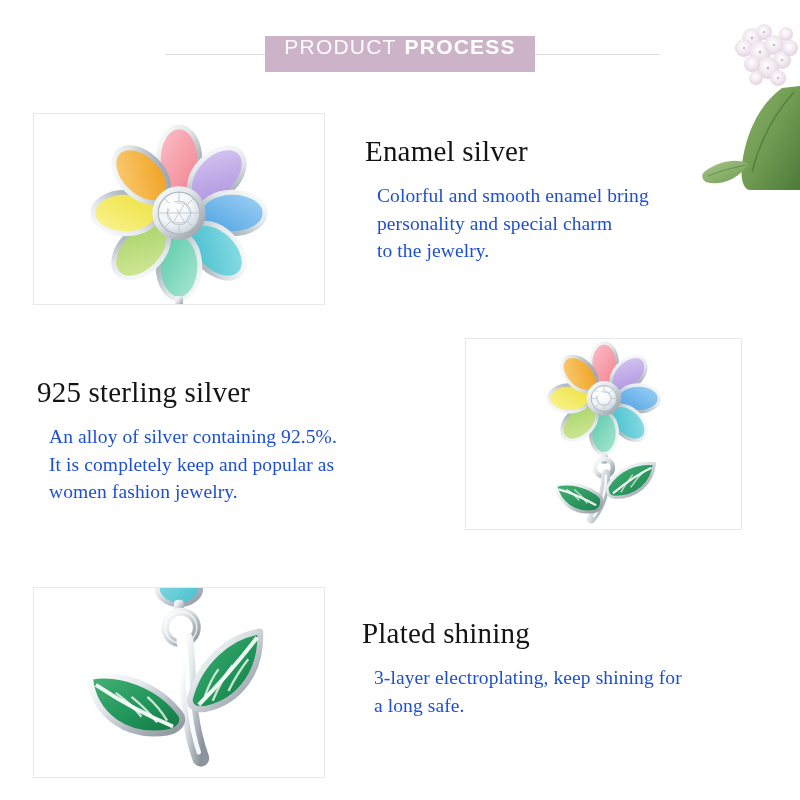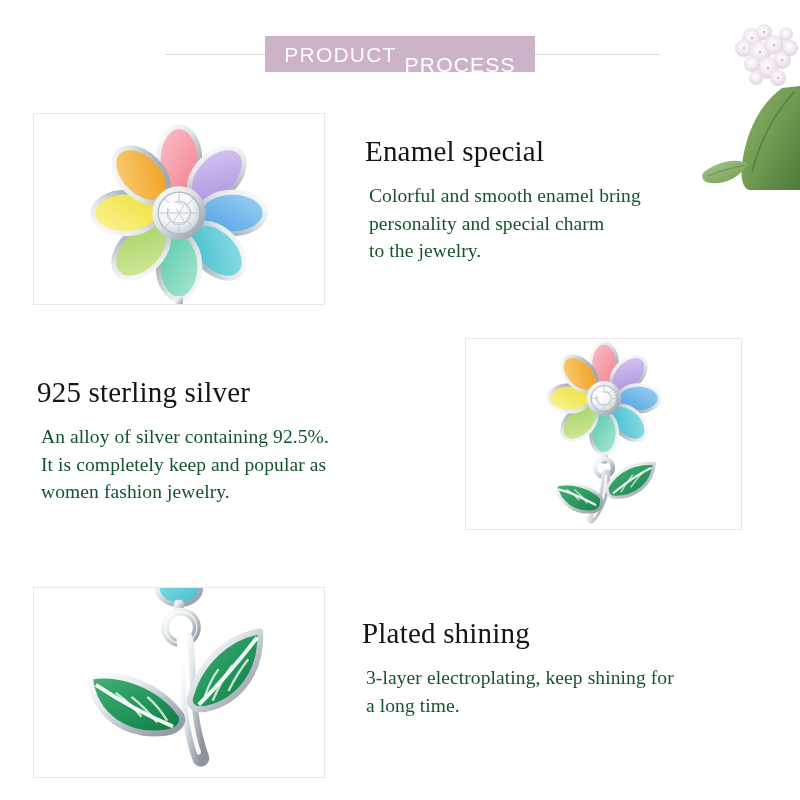--- a/index.html
+++ b/index.html
@@ -33,32 +33,31 @@
   .header-rule.right { left: 530px; width: 130px; }
 
   .header-chip {
     position: absolute;
     left: 265px;
     top: 0;
     width: 270px;
     height: 36px;
     background: #cdb3c8;
     display: flex;
-    align-items: center;
     justify-content: center;
     letter-spacing: 1.2px;
   }
   .header-chip span {
     color: #ffffff;
     font-family: "Liberation Sans", sans-serif;
     font-size: 21px;
     line-height: 1;
   }
   .header-chip .light { font-weight: 300; opacity: .95; }
-  .header-chip .bold  { font-weight: 400; margin-left: 8px; margin-top: 20px; }
+  .header-chip .bold  { font-weight: 700; margin-left: 8px; }
 
   
   .corner-botanical {
     position: absolute;
     right: 0;
     top: 0;
     width: 110px;
     height: 190px;
     pointer-events: none;
   }
@@ -85,24 +84,24 @@
 
   .block-title {
     margin: 0 0 14px 0;
     font-size: 29px;
     font-weight: 400;
     color: #141414;
     line-height: 1.1;
     letter-spacing: .2px;
   }
   .block-body {
-    margin: 4px;
+    margin: 12px;
     font-size: 19.5px;
     font-weight: 400;
-    color: #14532d;
+    color: #1d4ed8;
     line-height: 1.42;
     letter-spacing: .1px;
   }
   .block-body .line { display: block; }
 </style>
 </head>
 <body>
 
 <div class="header-band">
   <div class="header-rule left"></div>
@@ -390,36 +389,36 @@
         <path d="M148 128 C126 98 86 84 56 90 C60 130 94 152 134 146 C146 144 152 136 148 128 Z" fill="url(#p3-leaf)" stroke="url(#p3-silver)" stroke-width="6" stroke-linejoin="round"></path>
         <path d="M140 140 C116 130 86 114 62 98" stroke="#ffffff" stroke-width="4" fill="none" opacity="0.92"></path>
         <path d="M124 136 C116 126 108 118 98 110 M108 130 C100 120 92 113 82 106
                  M134 134 C128 124 122 117 114 110" stroke="#ffffff" stroke-width="2.4" fill="none" opacity="0.75"></path>
       </g>
     </g>
   </svg>
 </div>
 
 <div class="text-block text-1">
-  <h2 class="block-title">Enamel special</h2>
+  <h2 class="block-title">Enamel silver</h2>
   <p class="block-body">
     <span class="line">Colorful and smooth enamel bring</span>
     <span class="line">personality and special charm</span>
     <span class="line">to the jewelry.</span>
   </p>
 </div>
 
 <div class="text-block text-2">
   <h2 class="block-title">925 sterling silver</h2>
   <p class="block-body">
     <span class="line">An alloy of silver containing 92.5%.</span>
     <span class="line">It is completely keep and popular as</span>
     <span class="line">women fashion jewelry.</span>
   </p>
 </div>
 
 <div class="text-block text-3">
   <h2 class="block-title">Plated shining</h2>
   <p class="block-body">
     <span class="line">3-layer electroplating, keep shining for</span>
-    <span class="line">a long time.</span>
+    <span class="line">a long safe.</span>
   </p>
 </div>
 
 </body></html>

